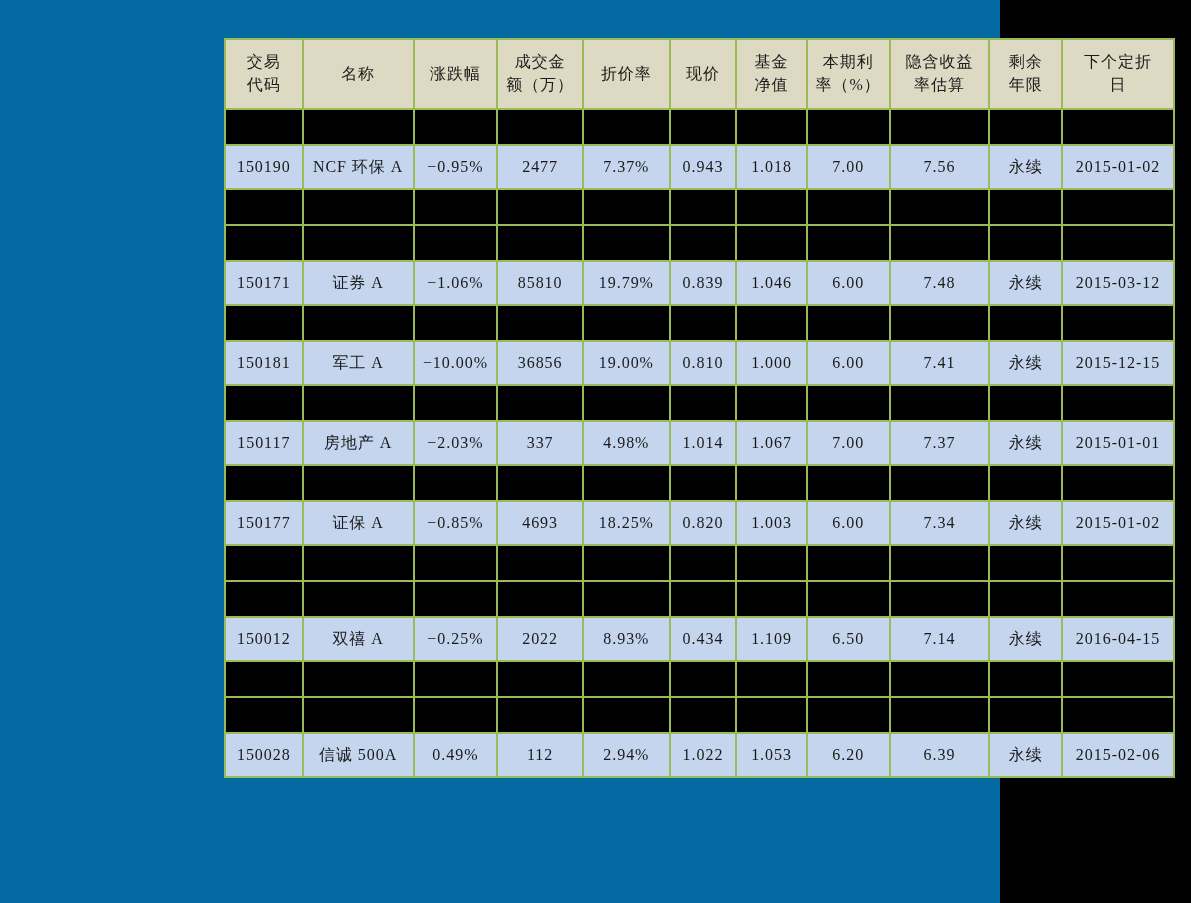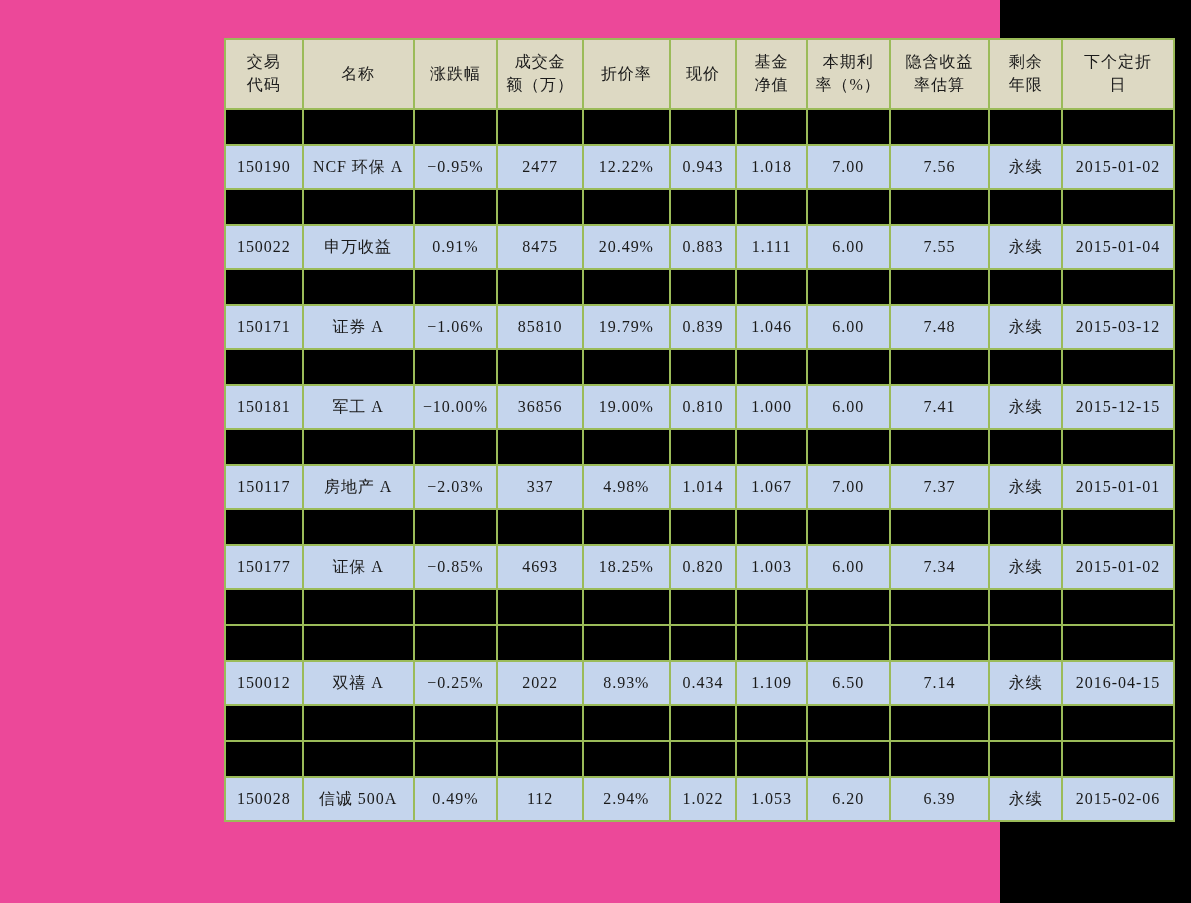--- a/index.html
+++ b/index.html
@@ -13,21 +13,21 @@
     font-family: "Liberation Serif", "DejaVu Serif", serif;
     overflow: hidden;
   }
 
   #sheet {
     position: absolute;
     left: 0;
     top: 0;
     width: 1000px;
     height: 903px;
-    background: #ec4899;
+    background: #0369a1;
   }
 
   table.fund-table {
     position: absolute;
     left: 224px;
     top: 38px;
     width: 951px;
     border-collapse: collapse;
     table-layout: fixed;
     background: transparent;
@@ -170,53 +170,40 @@
           <td></td>
           <td></td>
           <td></td>
           <td></td>
         </tr>
         <tr class="data-row">
           <td class="cell-code">150190</td>
           <td class="cell-name">NCF 环保 A</td>
           <td class="cell-change">−0.95%</td>
           <td class="cell-amount">2477</td>
-          <td class="cell-discount">12.22%</td>
+          <td class="cell-discount">7.37%</td>
           <td class="cell-price">0.943</td>
           <td class="cell-nav">1.018</td>
           <td class="cell-rate">7.00</td>
           <td class="cell-yield">7.56</td>
           <td class="cell-term">永续</td>
           <td class="cell-date">2015-01-02</td>
         </tr>
         <tr class="spacer-row">
           <td></td>
           <td></td>
           <td></td>
           <td></td>
           <td></td>
           <td></td>
           <td></td>
           <td></td>
           <td></td>
           <td></td>
           <td></td>
-        </tr>
-        <tr class="data-row">
-          <td class="cell-code">150022</td>
-          <td class="cell-name">申万收益</td>
-          <td class="cell-change">0.91%</td>
-          <td class="cell-amount">8475</td>
-          <td class="cell-discount">20.49%</td>
-          <td class="cell-price">0.883</td>
-          <td class="cell-nav">1.111</td>
-          <td class="cell-rate">6.00</td>
-          <td class="cell-yield">7.55</td>
-          <td class="cell-term">永续</td>
-          <td class="cell-date">2015-01-04</td>
         </tr>
         <tr class="spacer-row">
           <td></td>
           <td></td>
           <td></td>
           <td></td>
           <td></td>
           <td></td>
           <td></td>
           <td></td>

